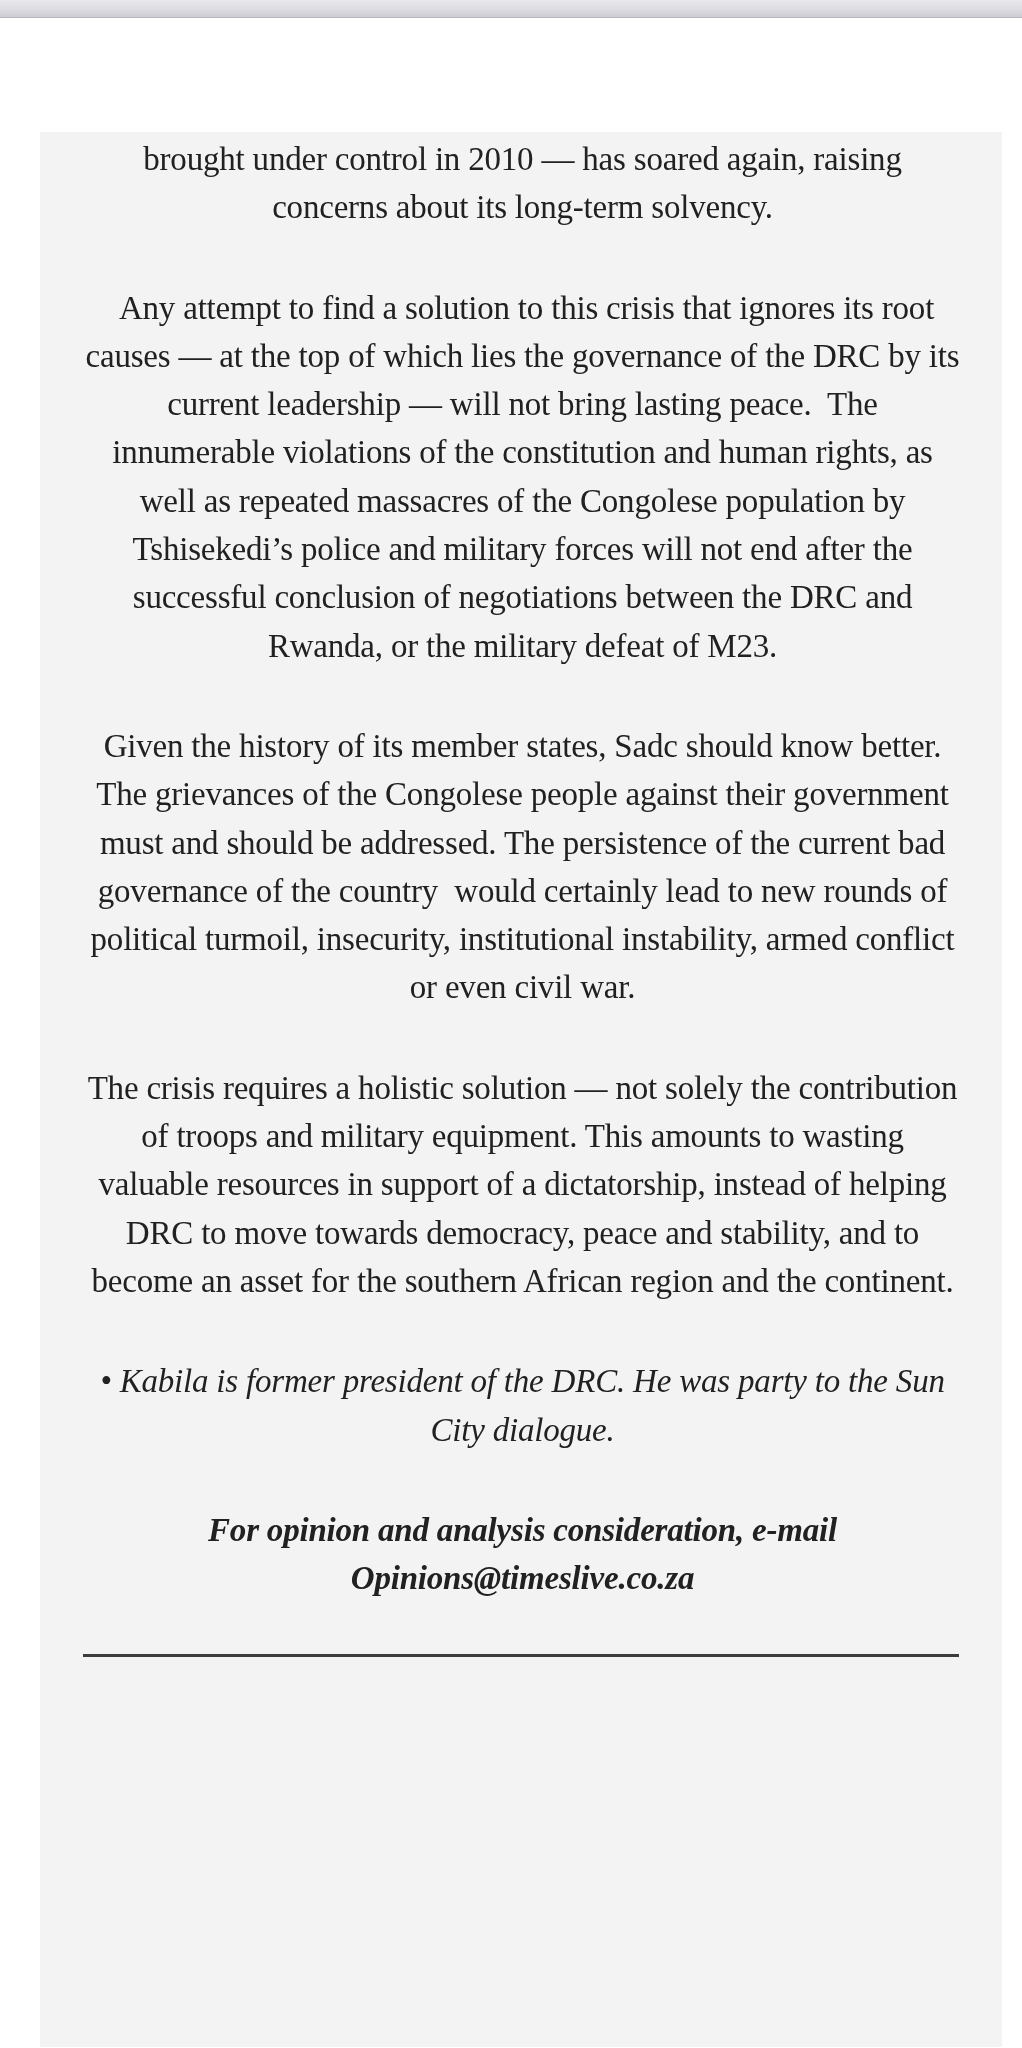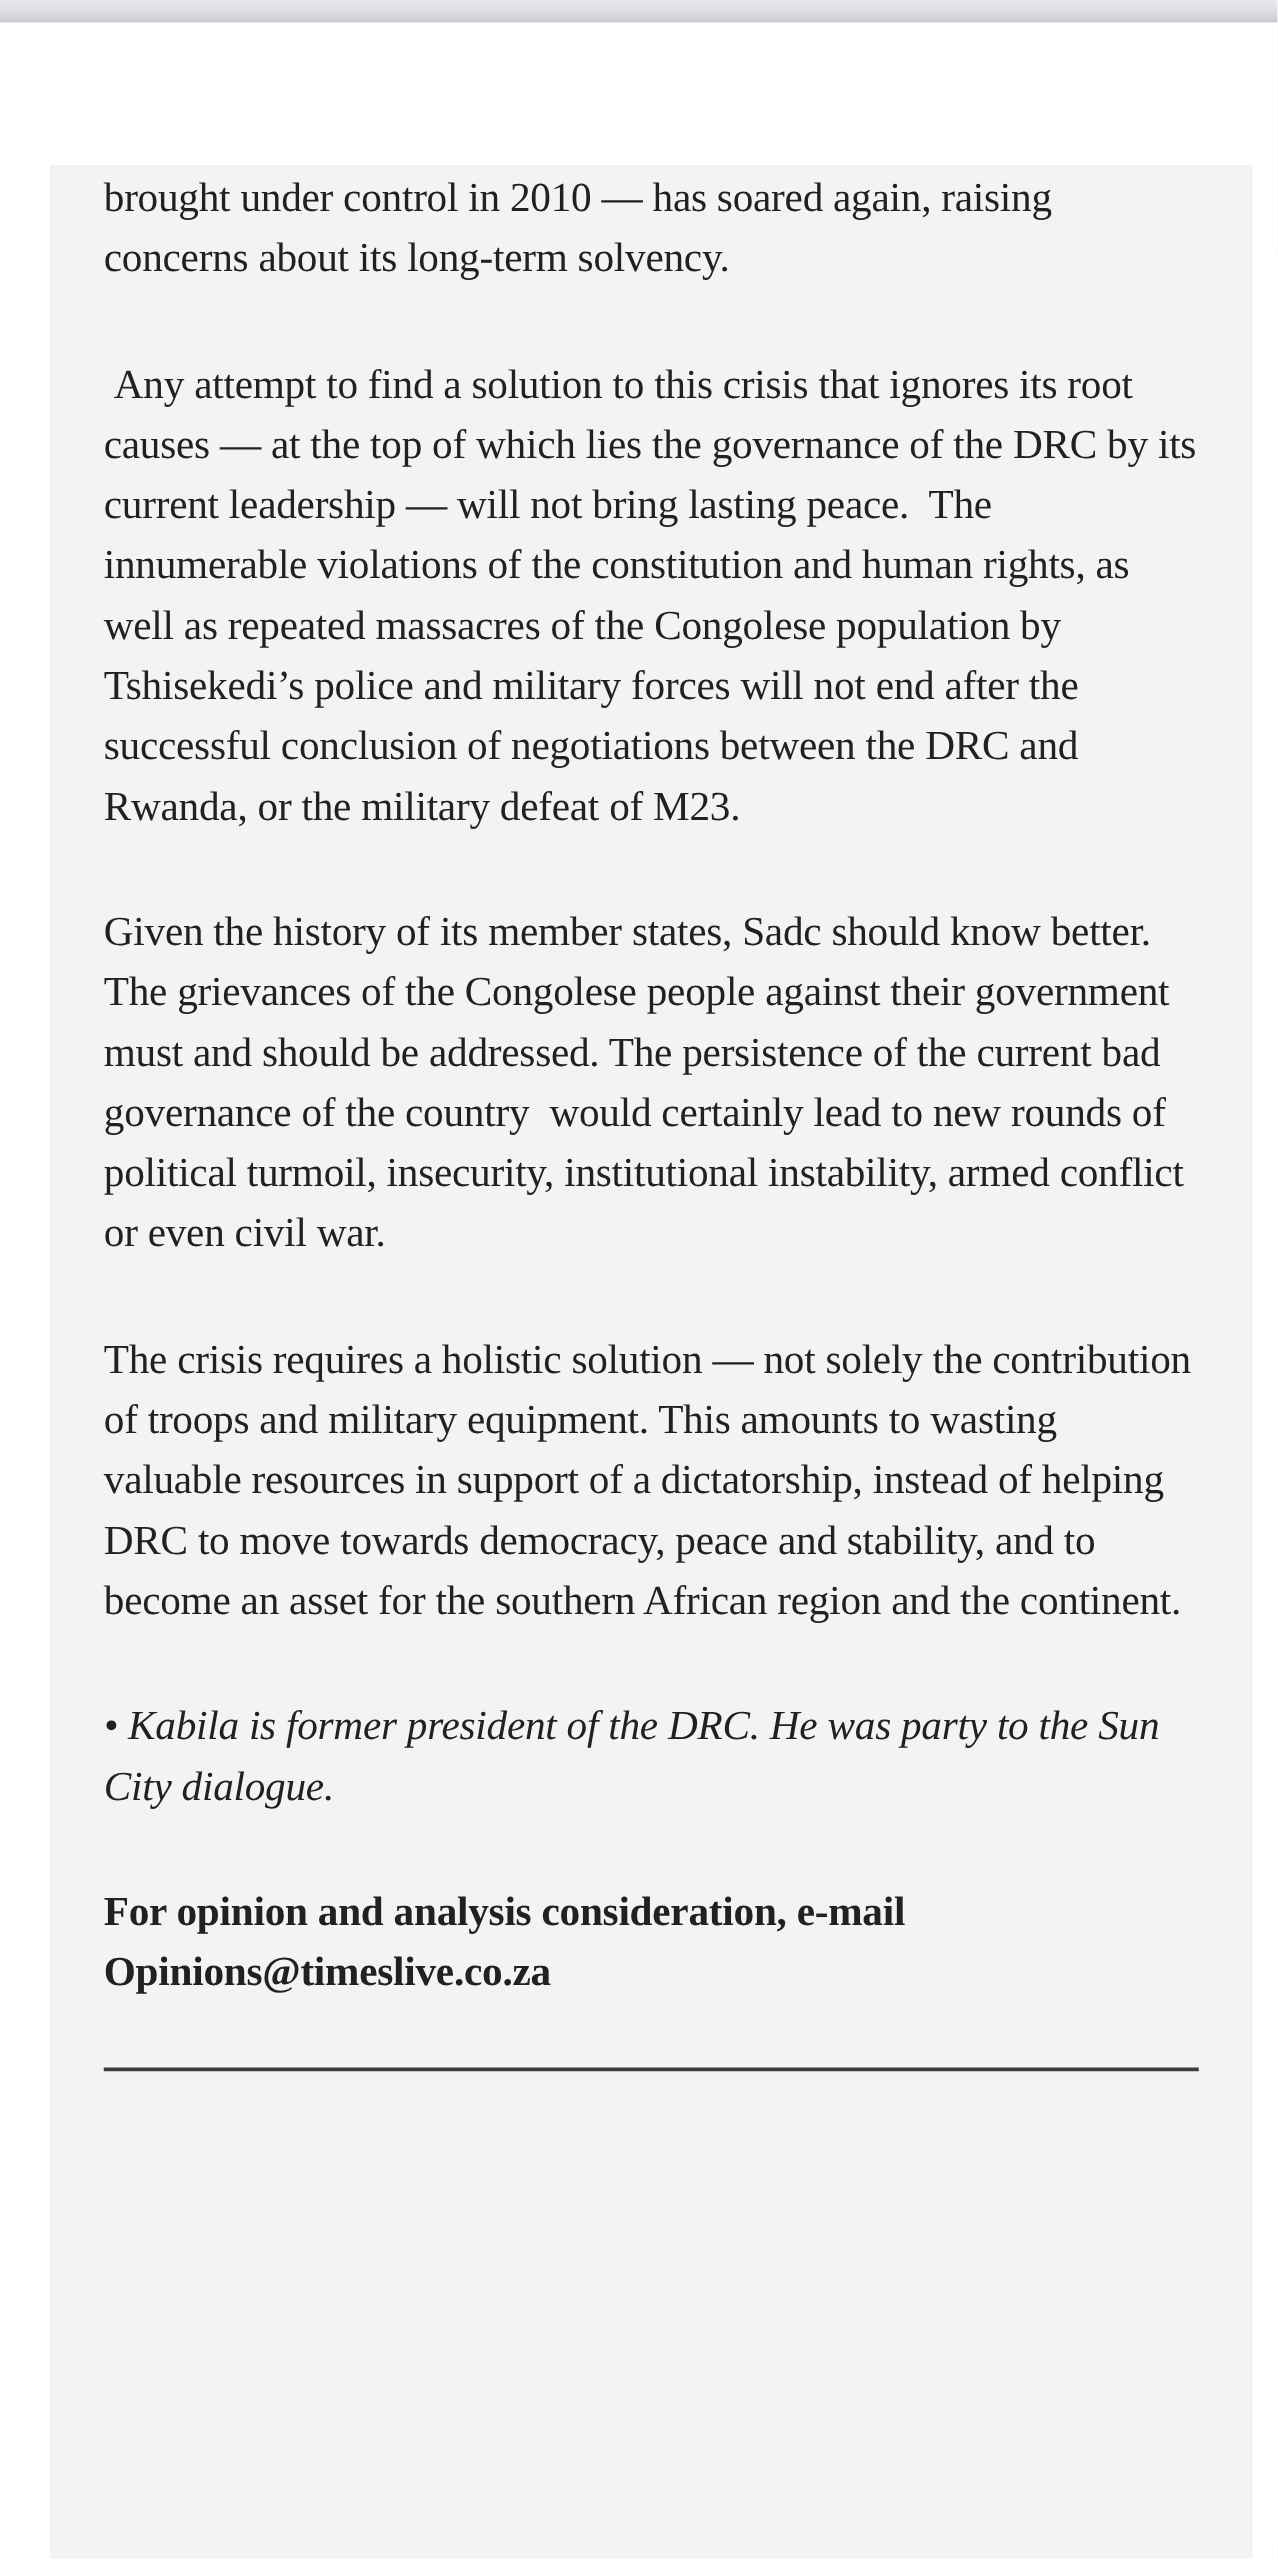--- a/index.html
+++ b/index.html
@@ -4,21 +4,21 @@
 <style>
   :root{
     --page_bg:#ffffff;
     --panel_bg:#f3f3f3;
     --text:#212121;
     --divider:#3c3c3c;
     --toolbar_top:#e8e8ed;
     --toolbar_bottom:#cdcdd3;
     --toolbar_edge:#b5b5bb;
   }
-  *{margin:0;padding:0;box-sizing:border-box;}
+  *{margin:0;padding:0;box-sizing:border-box;text-align:center;}
   html,body{width:1022px;}
   body{
     height:2048px;
     background:var(--page_bg,#ffffff);
     overflow:hidden;
     font-family:"Liberation Serif","DejaVu Serif",serif;
   }
   .topbar{
     width:100%;
     height:18px;
@@ -43,20 +43,21 @@
     line-height:48.3px;
     letter-spacing:-0.2px;
     color:var(--text,#212121);
     margin:0 0 52px 0;
     white-space:pre-wrap;
   }
   .para.em{
     font-style:italic;
   }
   .para.strong-em{
+    font-style:italic;
     font-weight:bold;
   }
   .divider{
     border:none;
     width:876px;
     height:3px;
     background:var(--divider,#3c3c3c);
     margin:0;
   }
 </style>

